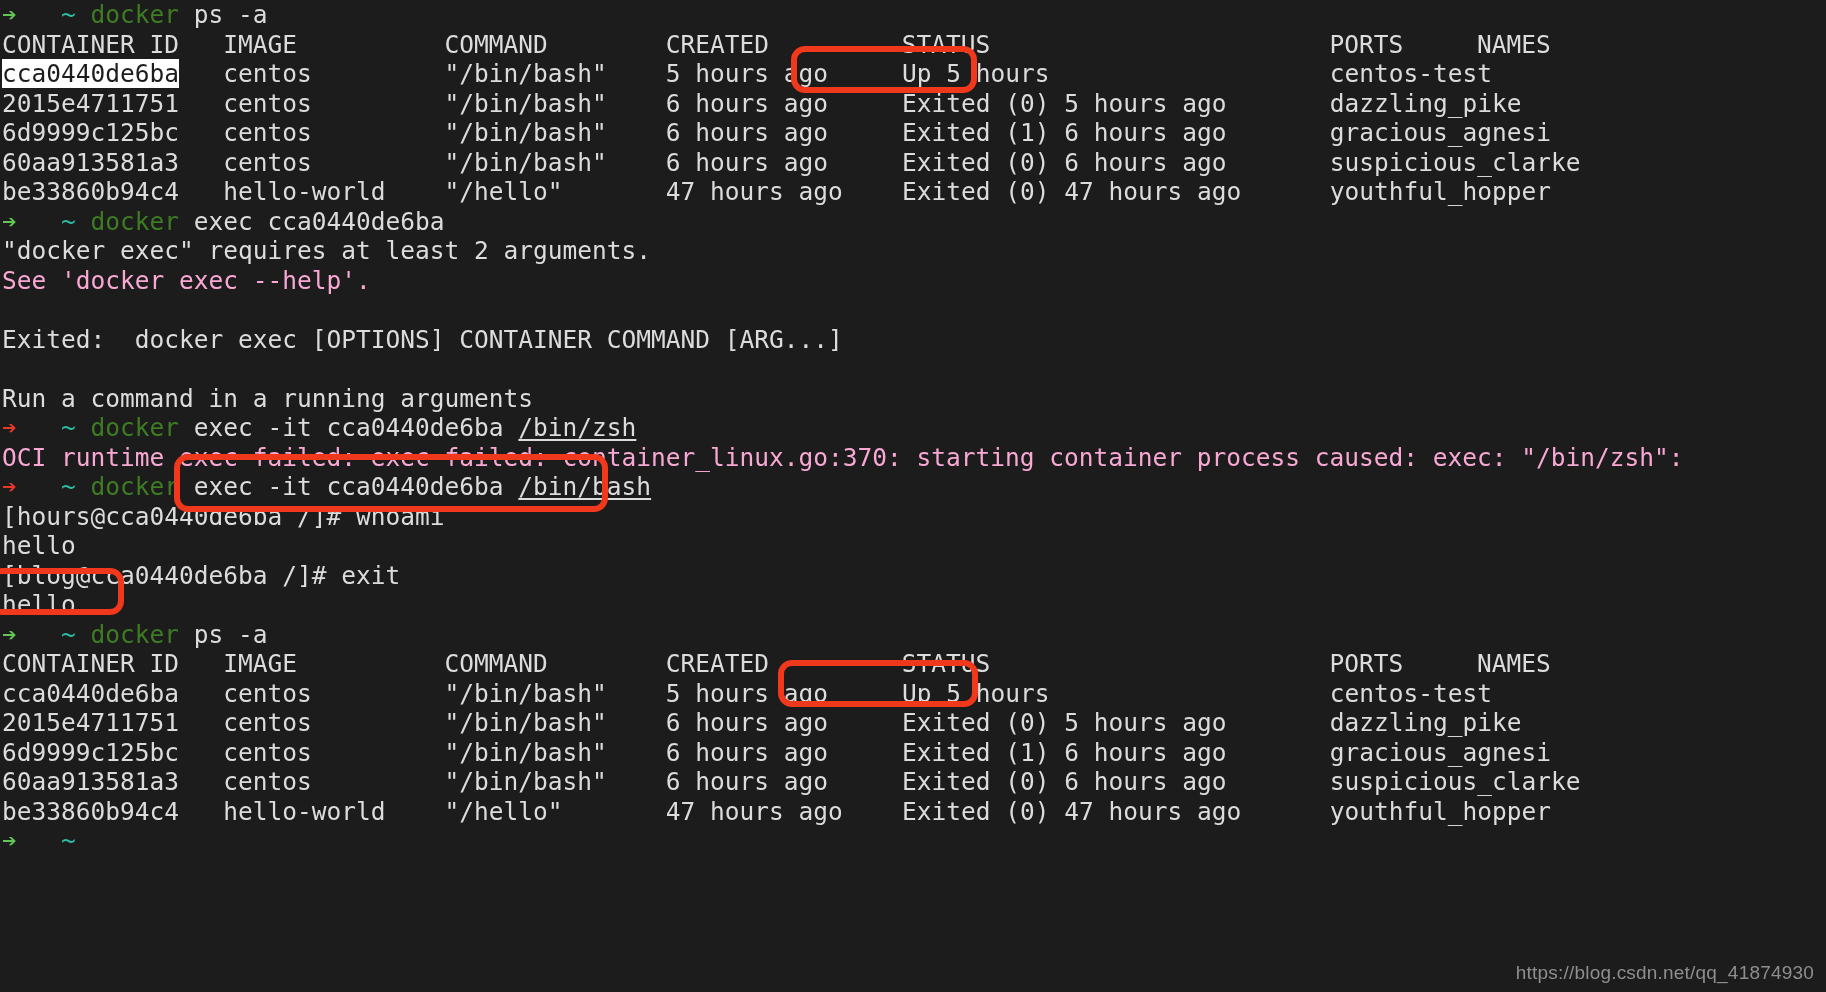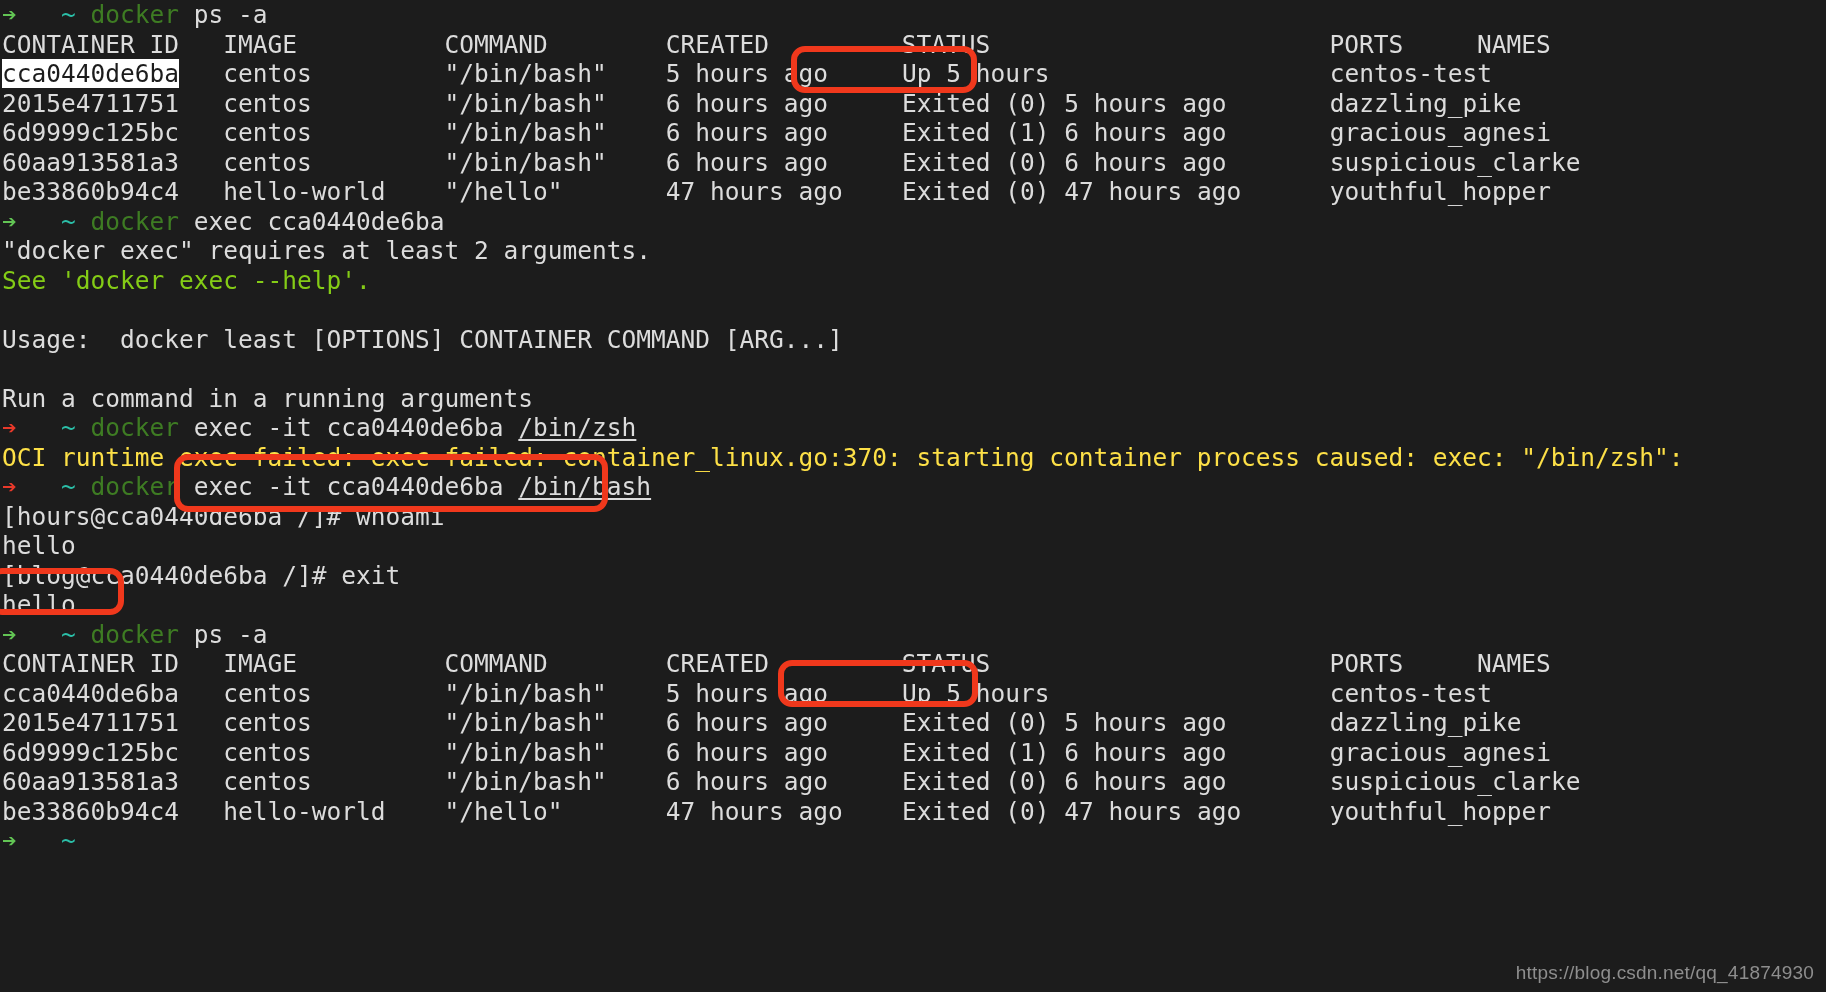--- a/index.html
+++ b/index.html
@@ -84,33 +84,33 @@
     <div class="line" style="position: absolute; left: 2px; top: 118px; width: 1900px;"><span class="tok fg" style="color: rgb(220, 220, 220);">6d9999c125bc</span><span class="tok fg" style="color: rgb(220, 220, 220);">   </span><span class="tok fg" style="color: rgb(220, 220, 220);">centos</span><span class="tok fg" style="color: rgb(220, 220, 220);">         </span><span class="tok fg" style="color: rgb(220, 220, 220);">"/bin/bash"</span><span class="tok fg" style="color: rgb(220, 220, 220);">    </span><span class="tok fg" style="color: rgb(220, 220, 220);">6 hours ago</span><span class="tok fg" style="color: rgb(220, 220, 220);">     </span><span class="tok fg" style="color: rgb(220, 220, 220);">Exited (1) 6 hours ago</span><span class="tok fg" style="color: rgb(220, 220, 220);">       </span><span class="tok fg" style="color: rgb(220, 220, 220);">gracious_agnesi</span></div>
 
     <div class="line" style="position: absolute; left: 2px; top: 147.5px; width: 1900px;"><span class="tok fg" style="color: rgb(220, 220, 220);">60aa913581a3</span><span class="tok fg" style="color: rgb(220, 220, 220);">   </span><span class="tok fg" style="color: rgb(220, 220, 220);">centos</span><span class="tok fg" style="color: rgb(220, 220, 220);">         </span><span class="tok fg" style="color: rgb(220, 220, 220);">"/bin/bash"</span><span class="tok fg" style="color: rgb(220, 220, 220);">    </span><span class="tok fg" style="color: rgb(220, 220, 220);">6 hours ago</span><span class="tok fg" style="color: rgb(220, 220, 220);">     </span><span class="tok fg" style="color: rgb(220, 220, 220);">Exited (0) 6 hours ago</span><span class="tok fg" style="color: rgb(220, 220, 220);">       </span><span class="tok fg" style="color: rgb(220, 220, 220);">suspicious_clarke</span></div>
 
     <div class="line" style="position: absolute; left: 2px; top: 177px; width: 1900px;"><span class="tok fg" style="color: rgb(220, 220, 220);">be33860b94c4</span><span class="tok fg" style="color: rgb(220, 220, 220);">   </span><span class="tok fg" style="color: rgb(220, 220, 220);">hello-world</span><span class="tok fg" style="color: rgb(220, 220, 220);">    </span><span class="tok fg" style="color: rgb(220, 220, 220);">"/hello"</span><span class="tok fg" style="color: rgb(220, 220, 220);">       </span><span class="tok fg" style="color: rgb(220, 220, 220);">47 hours ago</span><span class="tok fg" style="color: rgb(220, 220, 220);">    </span><span class="tok fg" style="color: rgb(220, 220, 220);">Exited (0) 47 hours ago</span><span class="tok fg" style="color: rgb(220, 220, 220);">      </span><span class="tok fg" style="color: rgb(220, 220, 220);">youthful_hopper</span></div>
 
     <div class="line" style="position: absolute; left: 2px; top: 206.5px; width: 1900px;"><span class="tok arrow-ok" style="color: rgb(98, 197, 84);">➔</span><span class="tok fg" style="color: rgb(220, 220, 220);">   </span><span class="tok tilde" style="color: rgb(43, 191, 168);">~</span><span class="tok fg" style="color: rgb(220, 220, 220);"> </span><span class="tok cmd-green" style="color: rgb(62, 124, 35);">docker</span><span class="tok fg" style="color: rgb(220, 220, 220);"> exec cca0440de6ba</span></div>
 
     <div class="line" style="position: absolute; left: 2px; top: 236px; width: 1900px;"><span class="tok fg" style="color: rgb(220, 220, 220);">"docker exec" requires at least 2 arguments.</span></div>
 
-    <div class="line" style="position: absolute; left: 2px; top: 265.5px; width: 1900px;"><span class="tok fg" style="color: #84cc16;">See 'docker exec --help'.</span></div>
+    <div class="line" style="position: absolute; left: 2px; top: 265.5px; width: 1900px;"><span class="tok fg" style="color: #f9a8d4;">See 'docker exec --help'.</span></div>
 
     <div class="line" style="position: absolute; left: 2px; top: 295px; width: 1900px;"><span class="tok blank">.</span></div>
 
-    <div class="line" style="position: absolute; left: 2px; top: 324.5px; width: 1900px;"><span class="tok fg" style="color: rgb(220, 220, 220);">Usage:  docker least [OPTIONS] CONTAINER COMMAND [ARG...]</span></div>
+    <div class="line" style="position: absolute; left: 2px; top: 324.5px; width: 1900px;"><span class="tok fg" style="color: rgb(220, 220, 220);">Exited:  docker exec [OPTIONS] CONTAINER COMMAND [ARG...]</span></div>
 
     <div class="line" style="position: absolute; left: 2px; top: 354px; width: 1900px;"><span class="tok blank">.</span></div>
 
     <div class="line" style="position: absolute; left: 2px; top: 383.5px; width: 1900px;"><span class="tok fg" style="color: rgb(220, 220, 220);">Run a command in a running arguments</span></div>
 
     <div class="line" style="position: absolute; left: 2px; top: 413px; width: 1900px;"><span class="tok arrow-err" style="color: rgb(232, 57, 42);">➔</span><span class="tok fg" style="color: rgb(220, 220, 220);">   </span><span class="tok tilde" style="color: rgb(43, 191, 168);">~</span><span class="tok fg" style="color: rgb(220, 220, 220);"> </span><span class="tok cmd-green" style="color: rgb(62, 124, 35);">docker</span><span class="tok fg" style="color: rgb(220, 220, 220);"> exec -it cca0440de6ba </span><span class="tok path-ul" style="color: rgb(220, 220, 220);">/bin/zsh</span></div>
 
-    <div class="line" style="position: absolute; left: 2px; top: 442.5px; width: 1900px;"><span class="tok fg" style="color: #fde047;">OCI runtime exec failed: exec failed: container_linux.go:370: starting container process caused: exec: "/bin/zsh":</span></div>
+    <div class="line" style="position: absolute; left: 2px; top: 442.5px; width: 1900px;"><span class="tok fg" style="color: #f9a8d4;">OCI runtime exec failed: exec failed: container_linux.go:370: starting container process caused: exec: "/bin/zsh":</span></div>
 
     <div class="line" style="position: absolute; left: 2px; top: 472px; width: 1900px;"><span class="tok arrow-err" style="color: rgb(232, 57, 42);">➔</span><span class="tok fg" style="color: rgb(220, 220, 220);">   </span><span class="tok tilde" style="color: rgb(43, 191, 168);">~</span><span class="tok fg" style="color: rgb(220, 220, 220);"> </span><span class="tok cmd-green" style="color: rgb(62, 124, 35);">docker</span><span class="tok fg" style="color: rgb(220, 220, 220);"> exec -it cca0440de6ba </span><span class="tok path-ul" style="color: rgb(220, 220, 220);">/bin/bash</span></div>
 
     <div class="line" style="position: absolute; left: 2px; top: 501.5px; width: 1900px;"><span class="tok fg" style="color: rgb(220, 220, 220);">[hours@cca0440de6ba /]# whoami</span></div>
 
     <div class="line" style="position: absolute; left: 2px; top: 531px; width: 1900px;"><span class="tok fg" style="color: rgb(220, 220, 220);">hello</span></div>
 
     <div class="line" style="position: absolute; left: 2px; top: 560.5px; width: 1900px;"><span class="tok fg" style="color: rgb(220, 220, 220);">[blog@cca0440de6ba /]# exit</span></div>
 
     <div class="line" style="position: absolute; left: 2px; top: 590px; width: 1900px;"><span class="tok fg" style="color: rgb(220, 220, 220);">hello</span></div>

